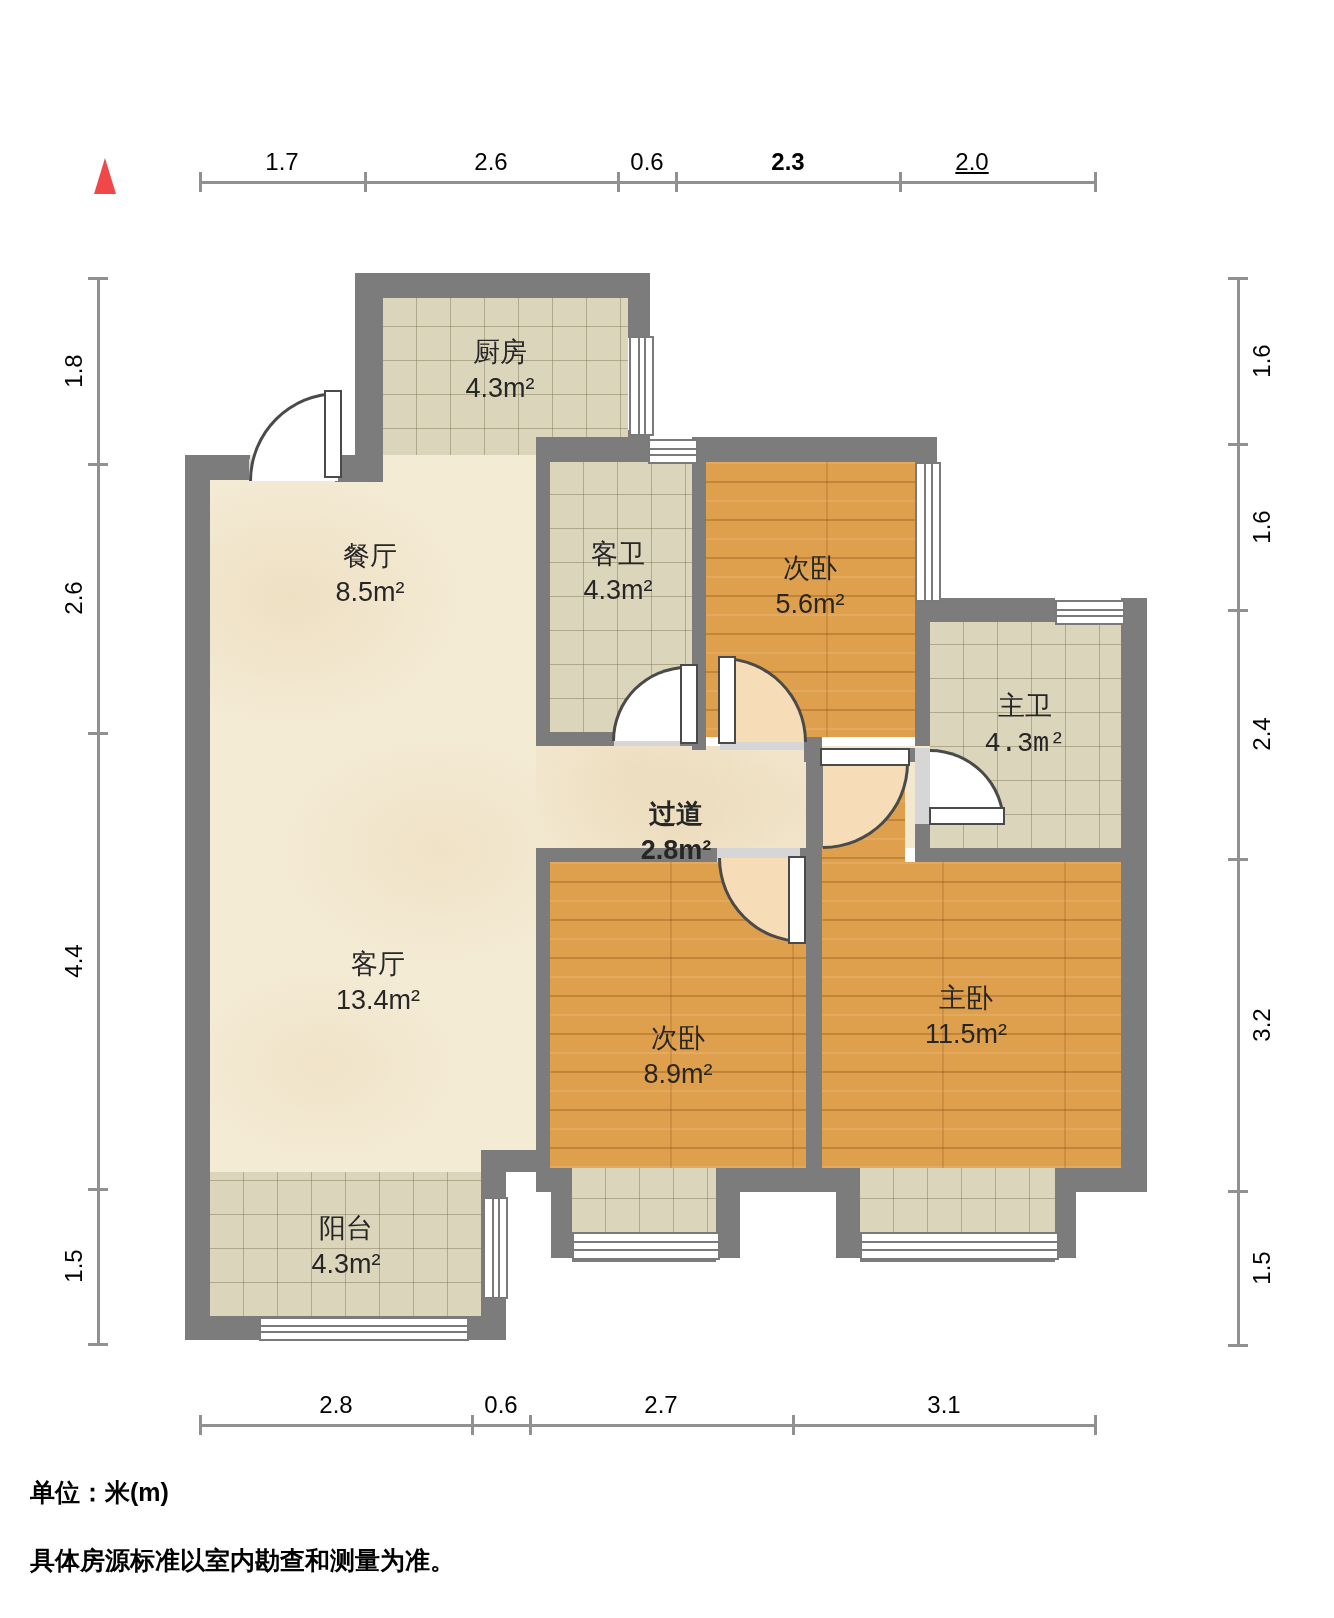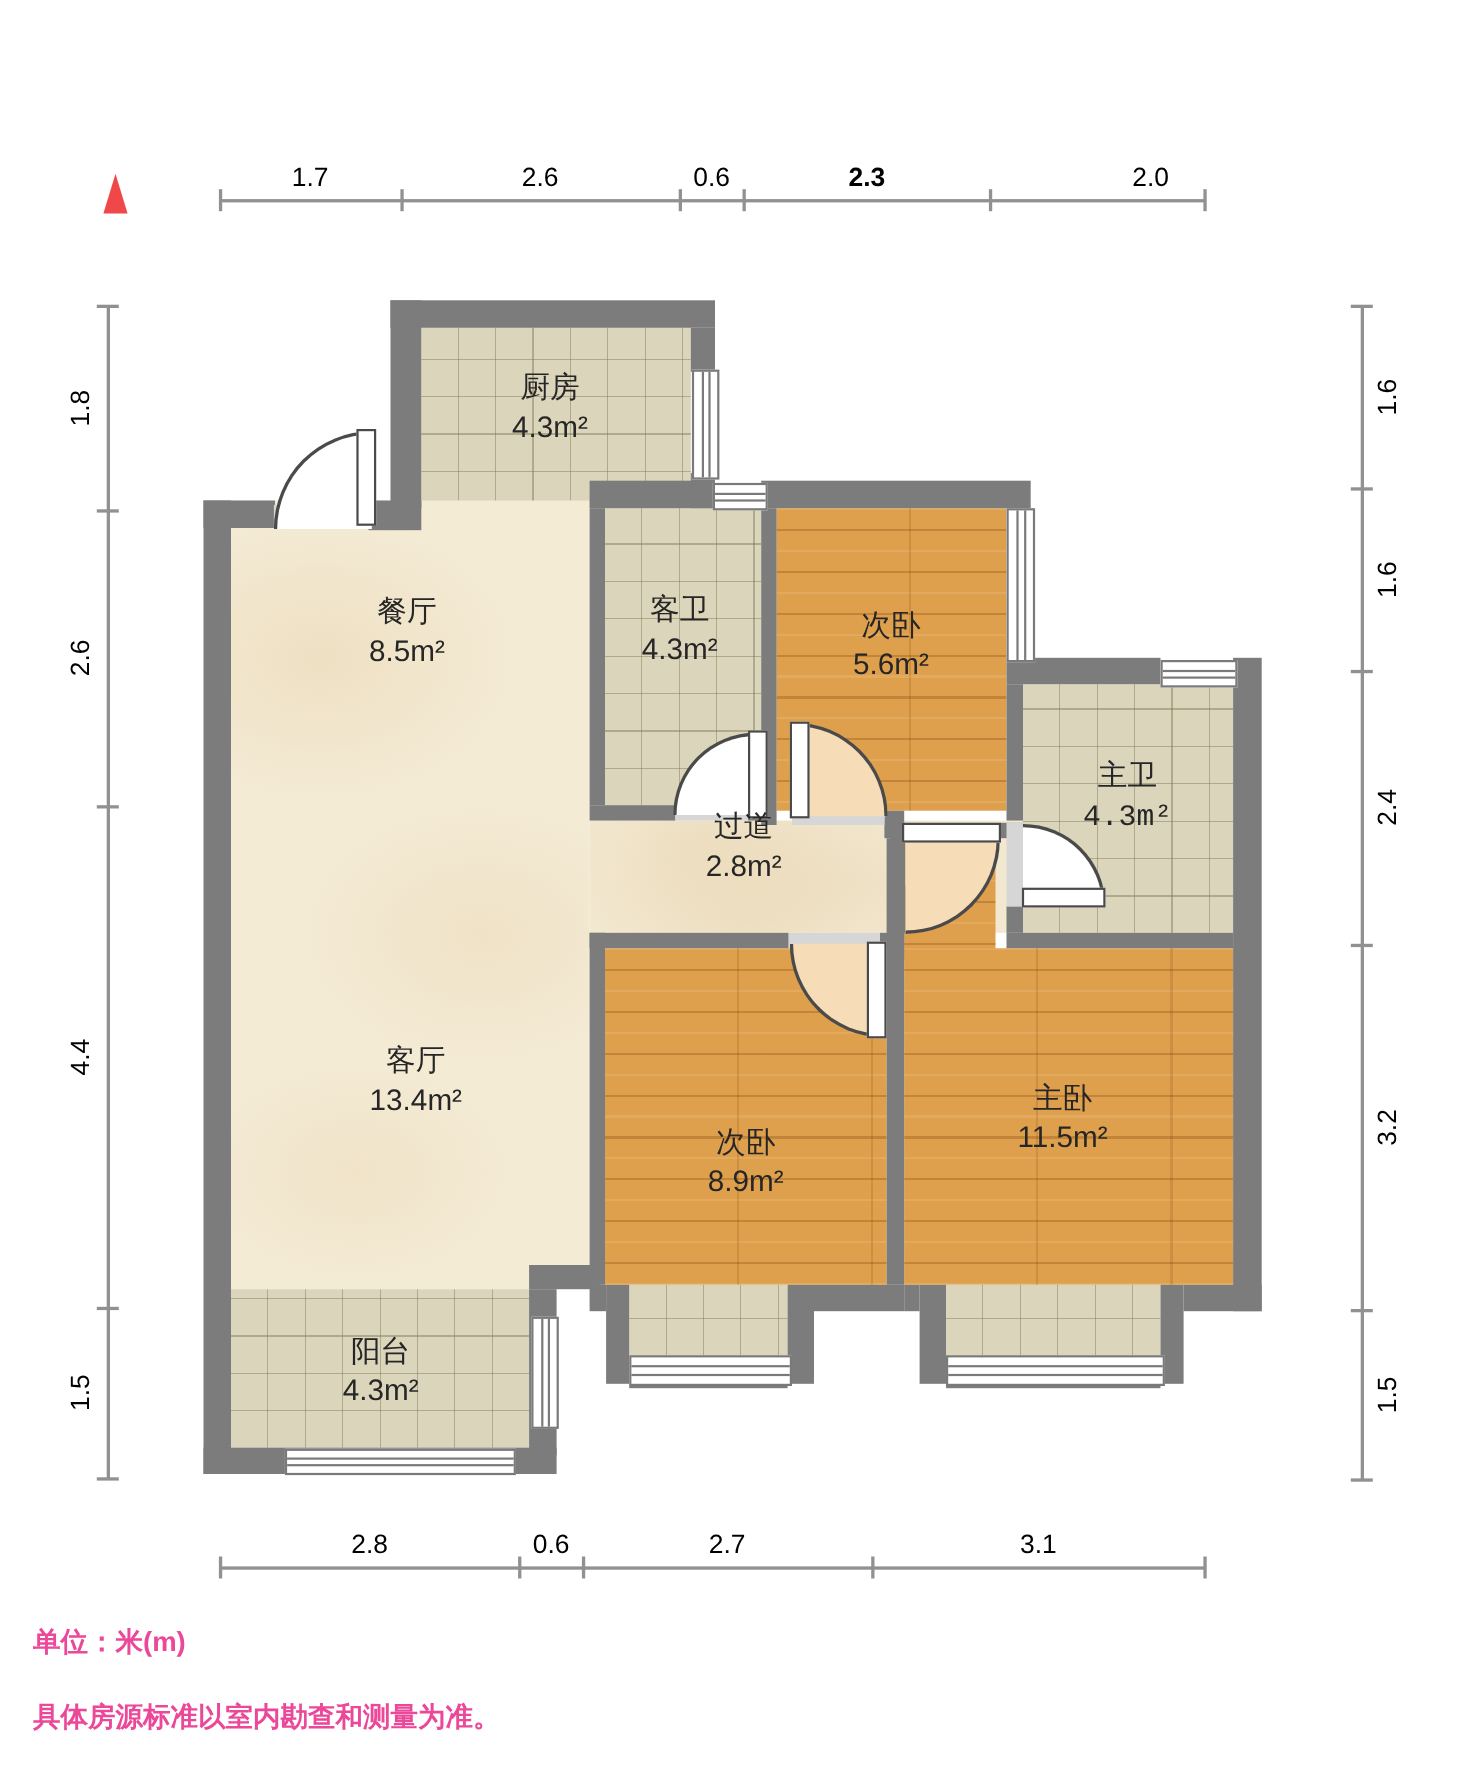--- a/index.html
+++ b/index.html
@@ -34,21 +34,21 @@
   .disc.sw{border-radius:0 0 0 100%;border-bottom:3px solid #4a4a4a;border-left:3px solid #4a4a4a;}
   .leaf{position:absolute;background:#ffffff;border:2px solid #4a4a4a;}
   
   .dimline{position:absolute;background:#919191;}
   .tick{position:absolute;background:#919191;}
   .dimtxt{position:absolute;font-size:24px;color:#000;transform:translate(-50%,0);white-space:nowrap;}
   .dimtxt.rot{transform:translate(-50%,-50%) rotate(-90deg);}
   
   .room-label{position:absolute;transform:translateX(-50%);text-align:center;
     font-size:27px;line-height:36px;color:#262626;white-space:nowrap;}
-  .notes{position:absolute;left:30px;font-size:25px;font-weight:700;color:#ec4899;white-space:nowrap;}
+  .notes{position:absolute;left:30px;font-size:25px;font-weight:700;color:#000000;white-space:nowrap;}
   .north{position:absolute;width:0;height:0;border-left:11px solid transparent;
     border-right:11px solid transparent;border-bottom:36px solid #f04848;}
 </style>
 </head>
 <body>
 
 <div class="canvas">
 
   <div class="north" style="left:94px;top:158px;"></div>
 
@@ -150,21 +150,21 @@
     <div>4.3m²</div>
   </div>
   <div class="room-label" style="left:810px;top:550px;">
     <div>次卧</div>
     <div>5.6m²</div>
   </div>
   <div class="room-label" style="left:1025px;top:690px;font-family:Liberation Mono, monospace;">
     <div>主卫</div>
     <div>4.3m²</div>
   </div>
-  <div class="room-label" style="left:676px;top:733px;">
+  <div class="room-label" style="left:676px;top:796px;font-weight:bold;">
     <div>过道</div>
     <div>2.8m²</div>
   </div>
   <div class="room-label" style="left:378px;top:946px;">
     <div>客厅</div>
     <div>13.4m²</div>
   </div>
   <div class="room-label" style="left:678px;top:1020px;">
     <div>次卧</div>
     <div>8.9m²</div>
@@ -182,21 +182,21 @@
   <div class="tick" style="left:199px;top:172px;width:3px;height:20px;"></div>
   <div class="tick" style="left:364px;top:172px;width:3px;height:20px;"></div>
   <div class="tick" style="left:617px;top:172px;width:3px;height:20px;"></div>
   <div class="tick" style="left:675px;top:172px;width:3px;height:20px;"></div>
   <div class="tick" style="left:899px;top:172px;width:3px;height:20px;"></div>
   <div class="tick" style="left:1094px;top:172px;width:3px;height:20px;"></div>
   <span class="dimtxt" style="left:282px;top:148px;">1.7</span>
   <span class="dimtxt" style="left:491px;top:148px;">2.6</span>
   <span class="dimtxt" style="left:647px;top:148px;">0.6</span>
   <span class="dimtxt" style="left:788px;top:148px;font-weight:bold;">2.3</span>
-  <span class="dimtxt" style="left:1046px;top:148px;">2.0</span>
+  <span class="dimtxt" style="left:972px;top:148px;text-decoration:underline;">2.0</span>
 
   <div class="dimline" style="left:200px;top:1424px;width:895px;height:3px;"></div>
   <div class="tick" style="left:199px;top:1415px;width:3px;height:20px;"></div>
   <div class="tick" style="left:471px;top:1415px;width:3px;height:20px;"></div>
   <div class="tick" style="left:529px;top:1415px;width:3px;height:20px;"></div>
   <div class="tick" style="left:792px;top:1415px;width:3px;height:20px;"></div>
   <div class="tick" style="left:1094px;top:1415px;width:3px;height:20px;"></div>
   <span class="dimtxt" style="left:336px;top:1391px;">2.8</span>
   <span class="dimtxt" style="left:501px;top:1391px;">0.6</span>
   <span class="dimtxt" style="left:661px;top:1391px;">2.7</span>

